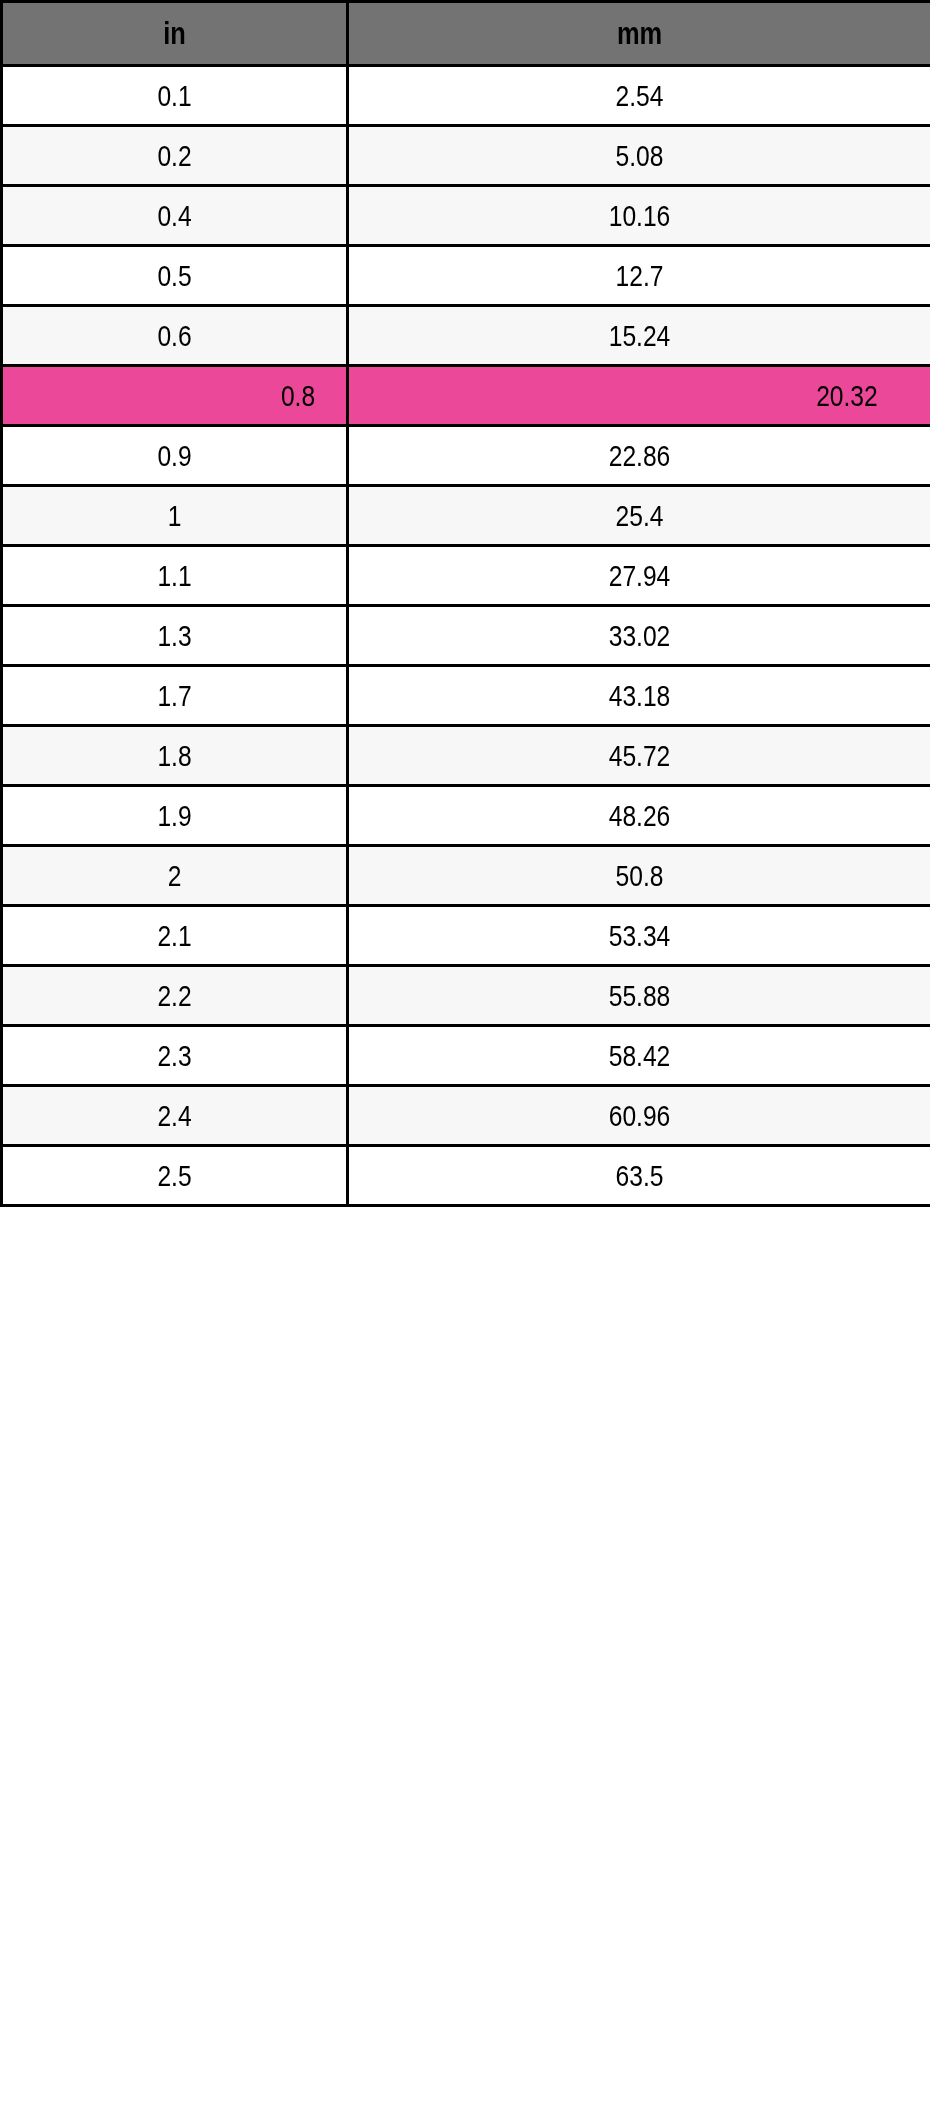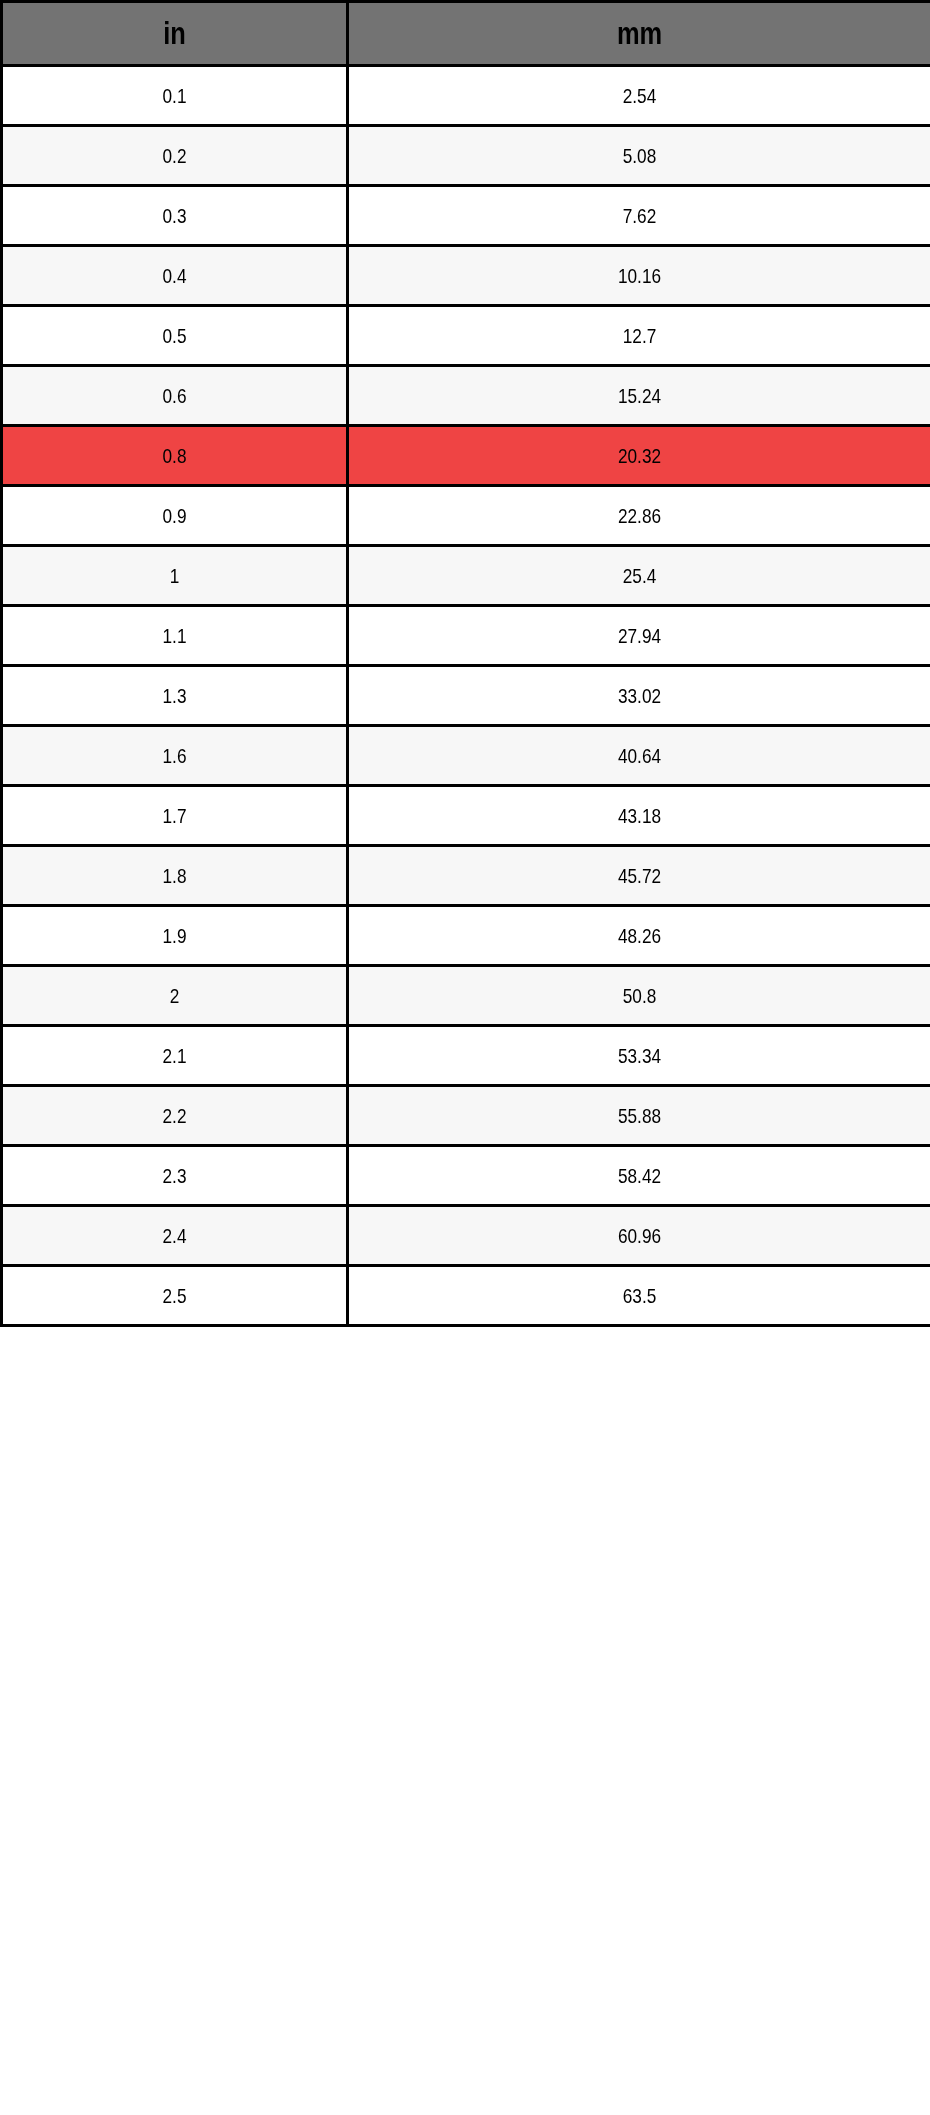--- a/index.html
+++ b/index.html
@@ -39,27 +39,27 @@
   }
 
   .conv-table thead th {
     background: #737373;
     height: 61px;
     font-size: 31px;
   }
 
   .conv-table tbody td {
     height: 57px;
-    font-size: 21px;
+    font-size: 30px;
     font-weight: normal;
   }
 
   .conv-table tbody tr.row-odd  td { background: #ffffff; }
   .conv-table tbody tr.row-even td { background: #f7f7f7; }
-  .conv-table tbody tr.row-highlight td { background: #ef4444; }
+  .conv-table tbody tr.row-highlight td { background: #ec4899; text-align: right; }
 
   .cell-text {
     display: block;
     font-family: "Liberation Sans", "DejaVu Sans", sans-serif;
     transform: scaleX(0.82);
   }
 </style>
 </head>
 <body>
 
@@ -88,28 +88,20 @@
         </td>
       </tr>
       <tr class="row-even">
         <td>
           <span class="cell-text">0.2</span>
         </td>
         <td>
           <span class="cell-text">5.08</span>
         </td>
       </tr>
-      <tr class="row-odd">
-        <td>
-          <span class="cell-text">0.3</span>
-        </td>
-        <td>
-          <span class="cell-text">7.62</span>
-        </td>
-      </tr>
       <tr class="row-even">
         <td>
           <span class="cell-text">0.4</span>
         </td>
         <td>
           <span class="cell-text">10.16</span>
         </td>
       </tr>
       <tr class="row-odd">
         <td>
@@ -158,28 +150,20 @@
         <td>
           <span class="cell-text">27.94</span>
         </td>
       </tr>
       <tr class="row-odd">
         <td>
           <span class="cell-text">1.3</span>
         </td>
         <td>
           <span class="cell-text">33.02</span>
-        </td>
-      </tr>
-      <tr class="row-even">
-        <td>
-          <span class="cell-text">1.6</span>
-        </td>
-        <td>
-          <span class="cell-text">40.64</span>
         </td>
       </tr>
       <tr class="row-odd">
         <td>
           <span class="cell-text">1.7</span>
         </td>
         <td>
           <span class="cell-text">43.18</span>
         </td>
       </tr>

